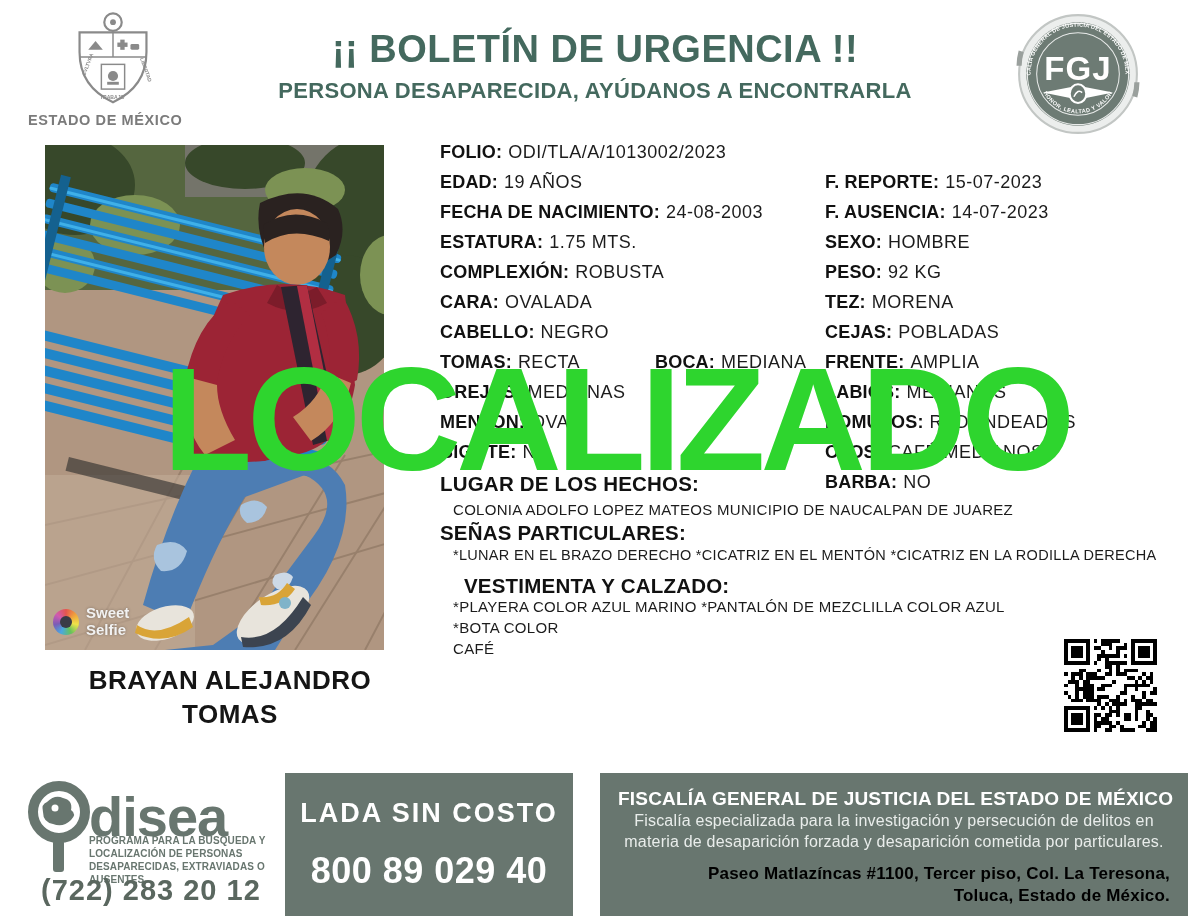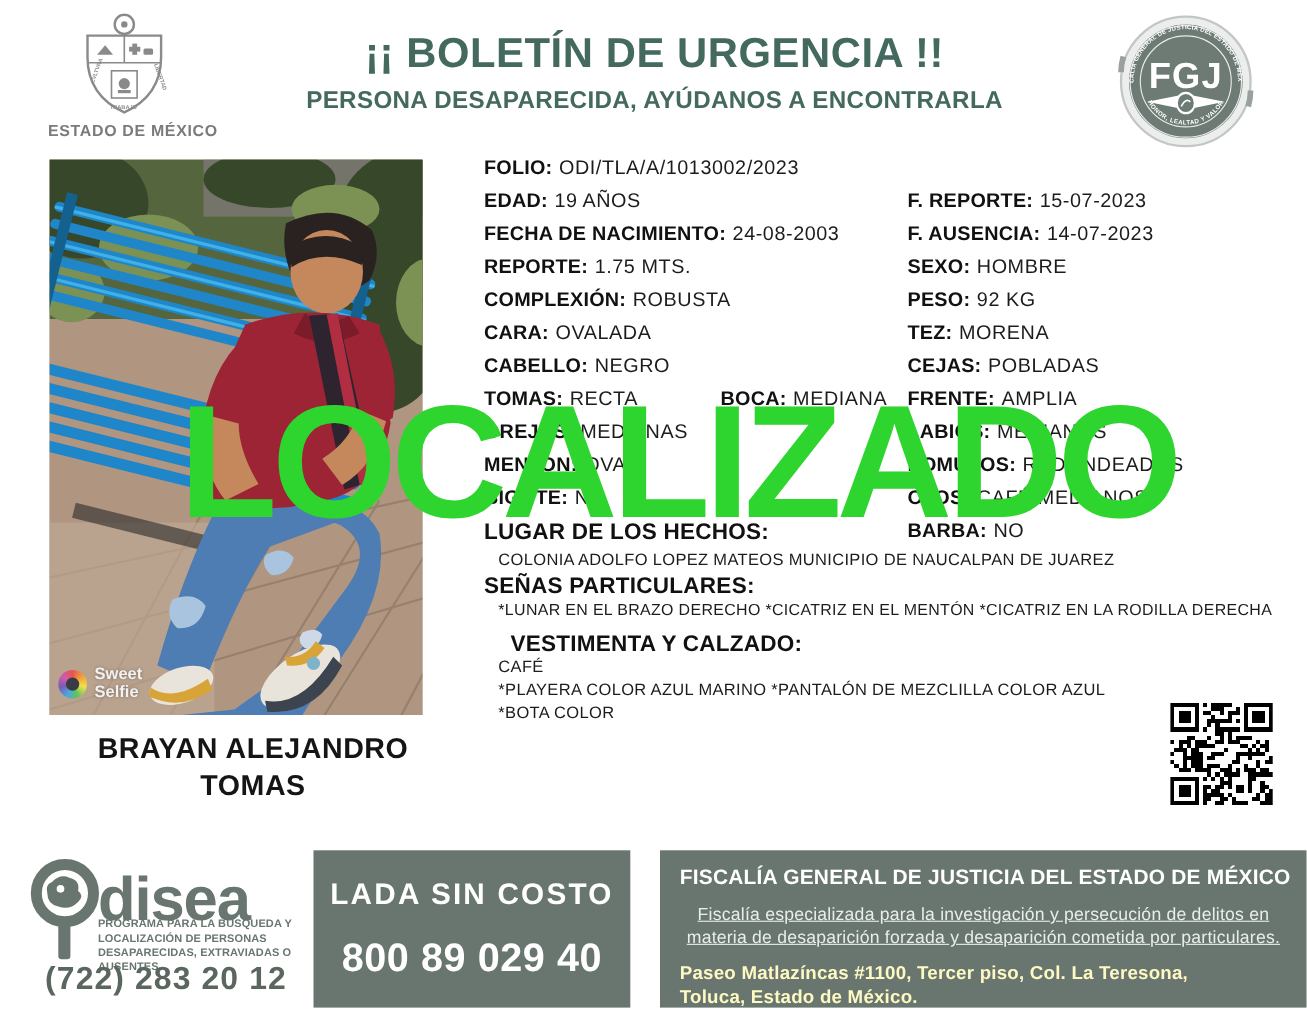--- a/index.html
+++ b/index.html
@@ -2,21 +2,21 @@
 <html><head>
 <meta charset="utf-8">
 <style>
   * { margin:0; padding:0; box-sizing:border-box; }
   html,body { background:#ffffff; }
   .page {
     position:relative; width:1188px; height:918px; background:#ffffff;
     font-family:"Liberation Sans", sans-serif; overflow:hidden; color:#111;
   }
   
-  .edomex { position:absolute; left:28px; top:12px; width:170px; text-align:right; }
+  .edomex { position:absolute; left:28px; top:12px; width:170px; text-align:left; }
   .edomex svg { display:block; margin:0 auto; }
   .edomex .caption { margin-top:4px; font-size:14.5px; font-weight:bold; color:#7b7b7b; letter-spacing:.6px; }
   .title-block { position:absolute; left:240px; top:28px; width:710px; text-align:center; color:#44695e; }
   .title-block h1 { font-size:38px; font-weight:bold; letter-spacing:.5px; }
   .title-block h2 { font-size:22px; font-weight:bold; margin-top:7px; letter-spacing:.3px; }
   .fgj { position:absolute; left:1016px; top:12px; }
   
   .photo { position:absolute; left:45px; top:145px; width:339px; height:505px; background:#9a8a76; overflow:hidden; }
   .photo svg { display:block; }
   .sweet { position:absolute; left:8px; bottom:12px; display:flex; align-items:center; gap:7px; }
@@ -45,22 +45,22 @@
   .odisea { position:absolute; left:25px; top:778px; width:258px; }
   .odisea .tagline { position:absolute; left:64px; top:56px; width:190px;
     font-size:10px; font-weight:bold; color:#68766f; line-height:1.3; letter-spacing:.1px; }
   .odisea .phone { position:absolute; left:3px; top:96px; font-size:29px; font-weight:bold; color:#5a675f; letter-spacing:1px; white-space:nowrap;margin-left:13px; }
   .bar { position:absolute; top:773px; height:143px; background:#68766f; }
   .bar-lada { left:285px; width:288px; display:flex; flex-direction:column; align-items:center; justify-content:center; gap:21px; }
   .bar-lada .lada-label { color:#fff; font-size:27px; font-weight:bold; letter-spacing:2px; white-space:nowrap; }
   .bar-lada .lada-number { color:#fff; font-size:36px; font-weight:bold; letter-spacing:.5px; white-space:nowrap; }
   .bar-fgje { left:600px; width:588px; padding:15px 18px 12px 18px; }
   .bar-fgje .f-title { color:#fff; font-size:19px; font-weight:bold; text-align:center; letter-spacing:.2px; white-space:nowrap; }
-  .bar-fgje .f-desc { color:#e9edeb; font-size:16px; text-align:center; margin-top:11px; line-height:1.32; letter-spacing:.2px;text-decoration:underline; }
-  .bar-fgje .f-addr { color:#fef9c3; font-size:17px; font-weight:bold; margin-top:11px; line-height:1.3; letter-spacing:.2px; }
+  .bar-fgje .f-desc { color:#e9edeb; font-size:16px; text-align:center; line-height:1.32; letter-spacing:.2px; }
+  .bar-fgje .f-addr { color:#000000; font-size:17px; font-weight:bold; text-align:right; margin-top:11px; line-height:1.3; letter-spacing:.2px; }
   
   .watermark { position:absolute; left:163px; top:347px; z-index:50;
     font-size:146px; font-weight:bold; letter-spacing:-5px; line-height:1;
     white-space:nowrap; pointer-events:none; }
 </style>
 </head>
 <body>
 
 <div class="page">
 
@@ -227,21 +227,21 @@
     </div>
     <div class="row">
       <span class="lbl">EDAD:</span>
       <span class="val">19 AÑOS</span>
     </div>
     <div class="row">
       <span class="lbl">FECHA DE NACIMIENTO:</span>
       <span class="val">24-08-2003</span>
     </div>
     <div class="row">
-      <span class="lbl">REPORTE:</span>
+      <span class="lbl">ESTATURA:</span>
       <span class="val">1.75 MTS.</span>
     </div>
     <div class="row">
       <span class="lbl">COMPLEXIÓN:</span>
       <span class="val">ROBUSTA</span>
     </div>
     <div class="row">
       <span class="lbl">CARA:</span>
       <span class="val">OVALADA</span>
     </div>
@@ -321,22 +321,22 @@
     </div>
   </div>
 
   <div class="sec-value" style="left:453px; top:499px;">COLONIA ADOLFO LOPEZ MATEOS MUNICIPIO DE NAUCALPAN DE JUAREZ</div>
 
   <div class="sec-label" style="left:440px; top:521px;">SEÑAS PARTICULARES:</div>
   <div class="sec-value" style="left:453px; top:545px; font-size:14.5px; white-space:nowrap;">*LUNAR EN EL BRAZO DERECHO  *CICATRIZ EN EL MENTÓN  *CICATRIZ EN LA RODILLA DERECHA</div>
 
   <div class="sec-label" style="left:464px; top:574px;">VESTIMENTA Y CALZADO:</div>
   <div class="sec-value" style="left:453px; top:596px; width:600px;">
+    <span style="display:block">*PLAYERA COLOR AZUL MARINO *PANTALÓN DE MEZCLILLA COLOR AZUL *BOTA COLOR</span>
     <span style="display:block">CAFÉ</span>
-    <span style="display:block">*PLAYERA COLOR AZUL MARINO *PANTALÓN DE MEZCLILLA COLOR AZUL *BOTA COLOR</span>
   </div>
 
   <div class="qr">
     <svg id="qr-svg" width="93" height="93" viewBox="0 0 25 25" shape-rendering="crispEdges">
         <rect x="0" y="0" width="25" height="25" fill="#fff"></rect>
         <rect x="0" y="0" width="7" height="7" fill="#000"></rect>
         <rect x="1" y="1" width="5" height="5" fill="#fff"></rect>
         <rect x="2" y="2" width="3" height="3" fill="#000"></rect>
         <rect x="18" y="0" width="7" height="7" fill="#000"></rect>
         <rect x="19" y="1" width="5" height="5" fill="#fff"></rect>

